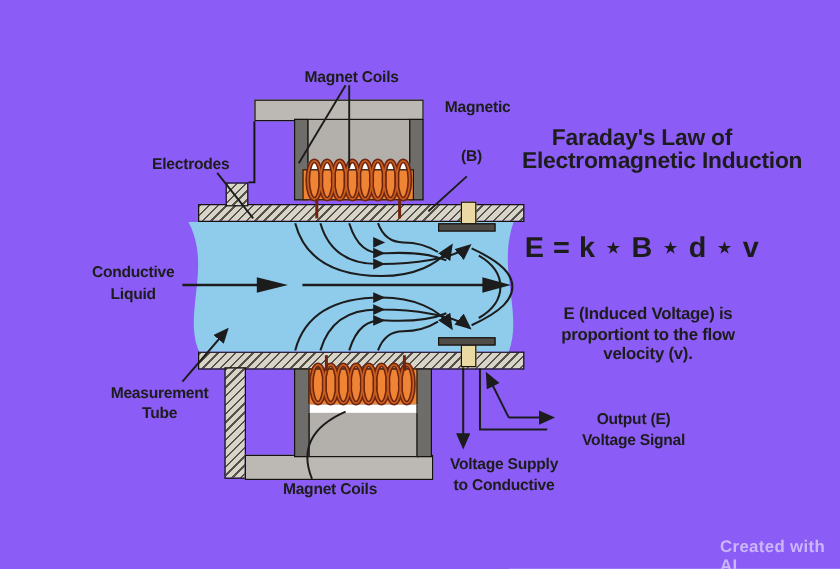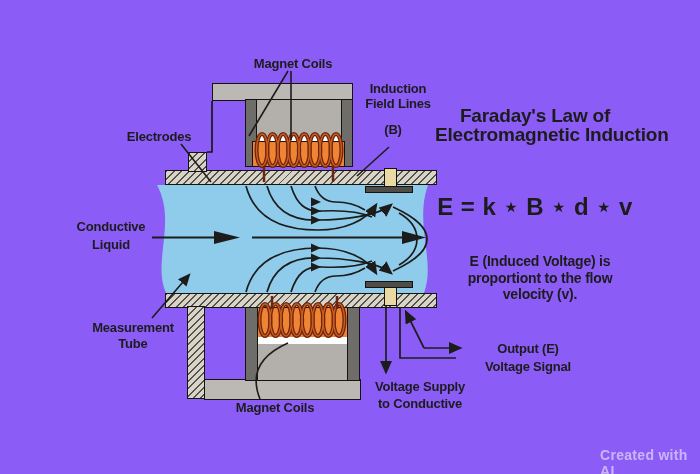--- a/index.html
+++ b/index.html
@@ -174,22 +174,21 @@
 
   <div class="lbl z7" style="left:223px;top:56px;width:140px;">
     <div>Magnet Coils</div>
   </div>
 
   <div class="lbl z7" style="left:99px;top:129px;width:120px;">
     <div>Electrodes</div>
   </div>
 
   <div class="lbl z7" style="left:338px;top:81px;width:120px;">
-    <div>Induction</div>
-    <div>Field Lines</div>
+    <div>Magnetic</div>
   </div>
   <div class="lbl z7" style="left:333px;top:122px;width:120px;">
     <div>(B)</div>
   </div>
 
   <div class="lbl title z7" style="left:435px;top:106px;width:200px;">
     <div>Faraday's Law of</div>
     <div>Electromagnetic Induction</div>
   </div>
 

